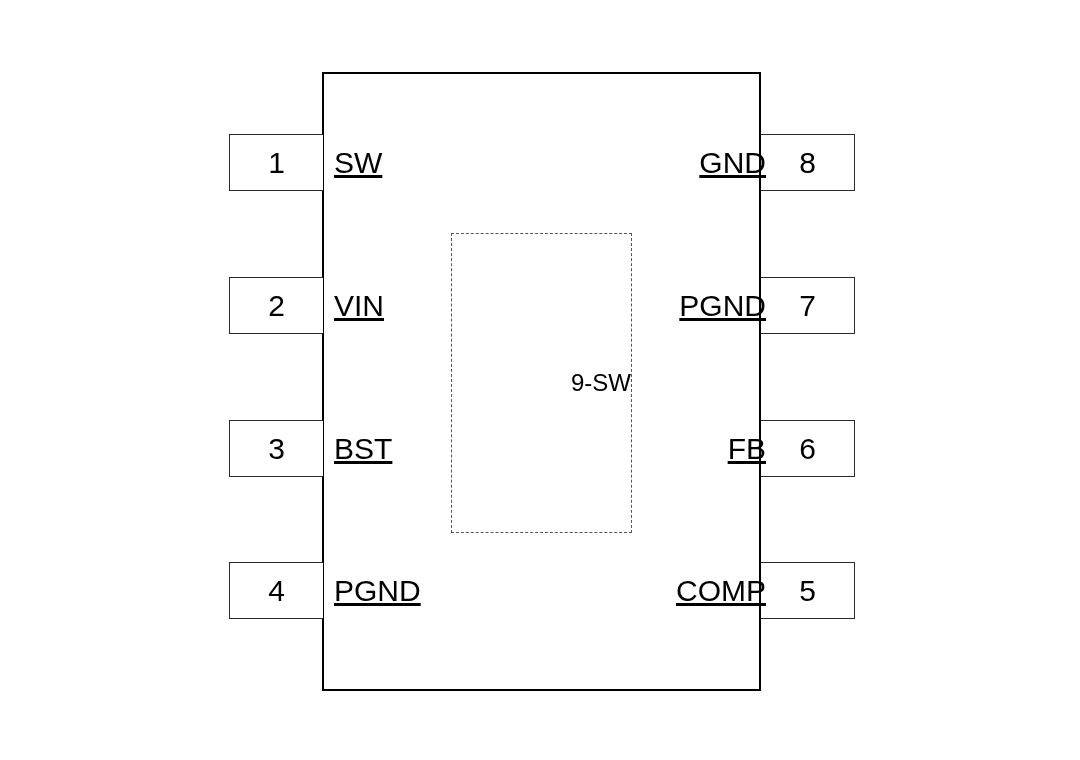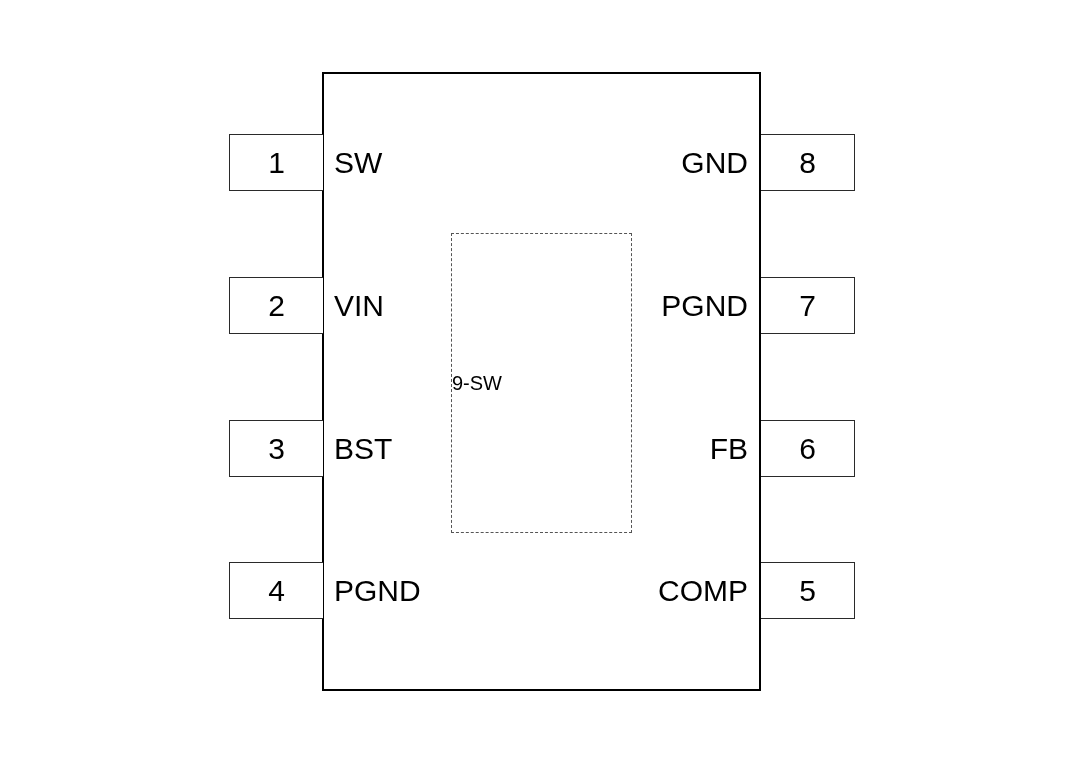--- a/index.html
+++ b/index.html
@@ -45,35 +45,36 @@
   .row-3 { top: 420px; }
   .row-4 { top: 562px; }
   .pin-label {
     position: absolute;
     height: 57px;
     display: flex;
     align-items: center;
     font-size: 30px;
     line-height: 1;
     white-space: nowrap;
+    text-decoration: underline;
   }
   .pin-label.left  { left: 334px; justify-content: flex-start; }
-  .pin-label.right { right: 332px; justify-content: flex-end; }
+  .pin-label.right { right: 314px; justify-content: flex-end; }
   .thermal-pad {
     position: absolute;
     left: 451px;
     top: 233px;
     width: 181px;
     height: 300px;
     border: 1px dashed #555555;
     box-sizing: border-box;
     display: flex;
     align-items: center;
-    justify-content: flex-start;
-    font-size: 20px;
+    justify-content: flex-end;
+    font-size: 24px;
     line-height: 1;
   }
 </style>
 </head>
 <body>
 
 <div class="canvas">
 
   <div class="chip-body"></div>
 

